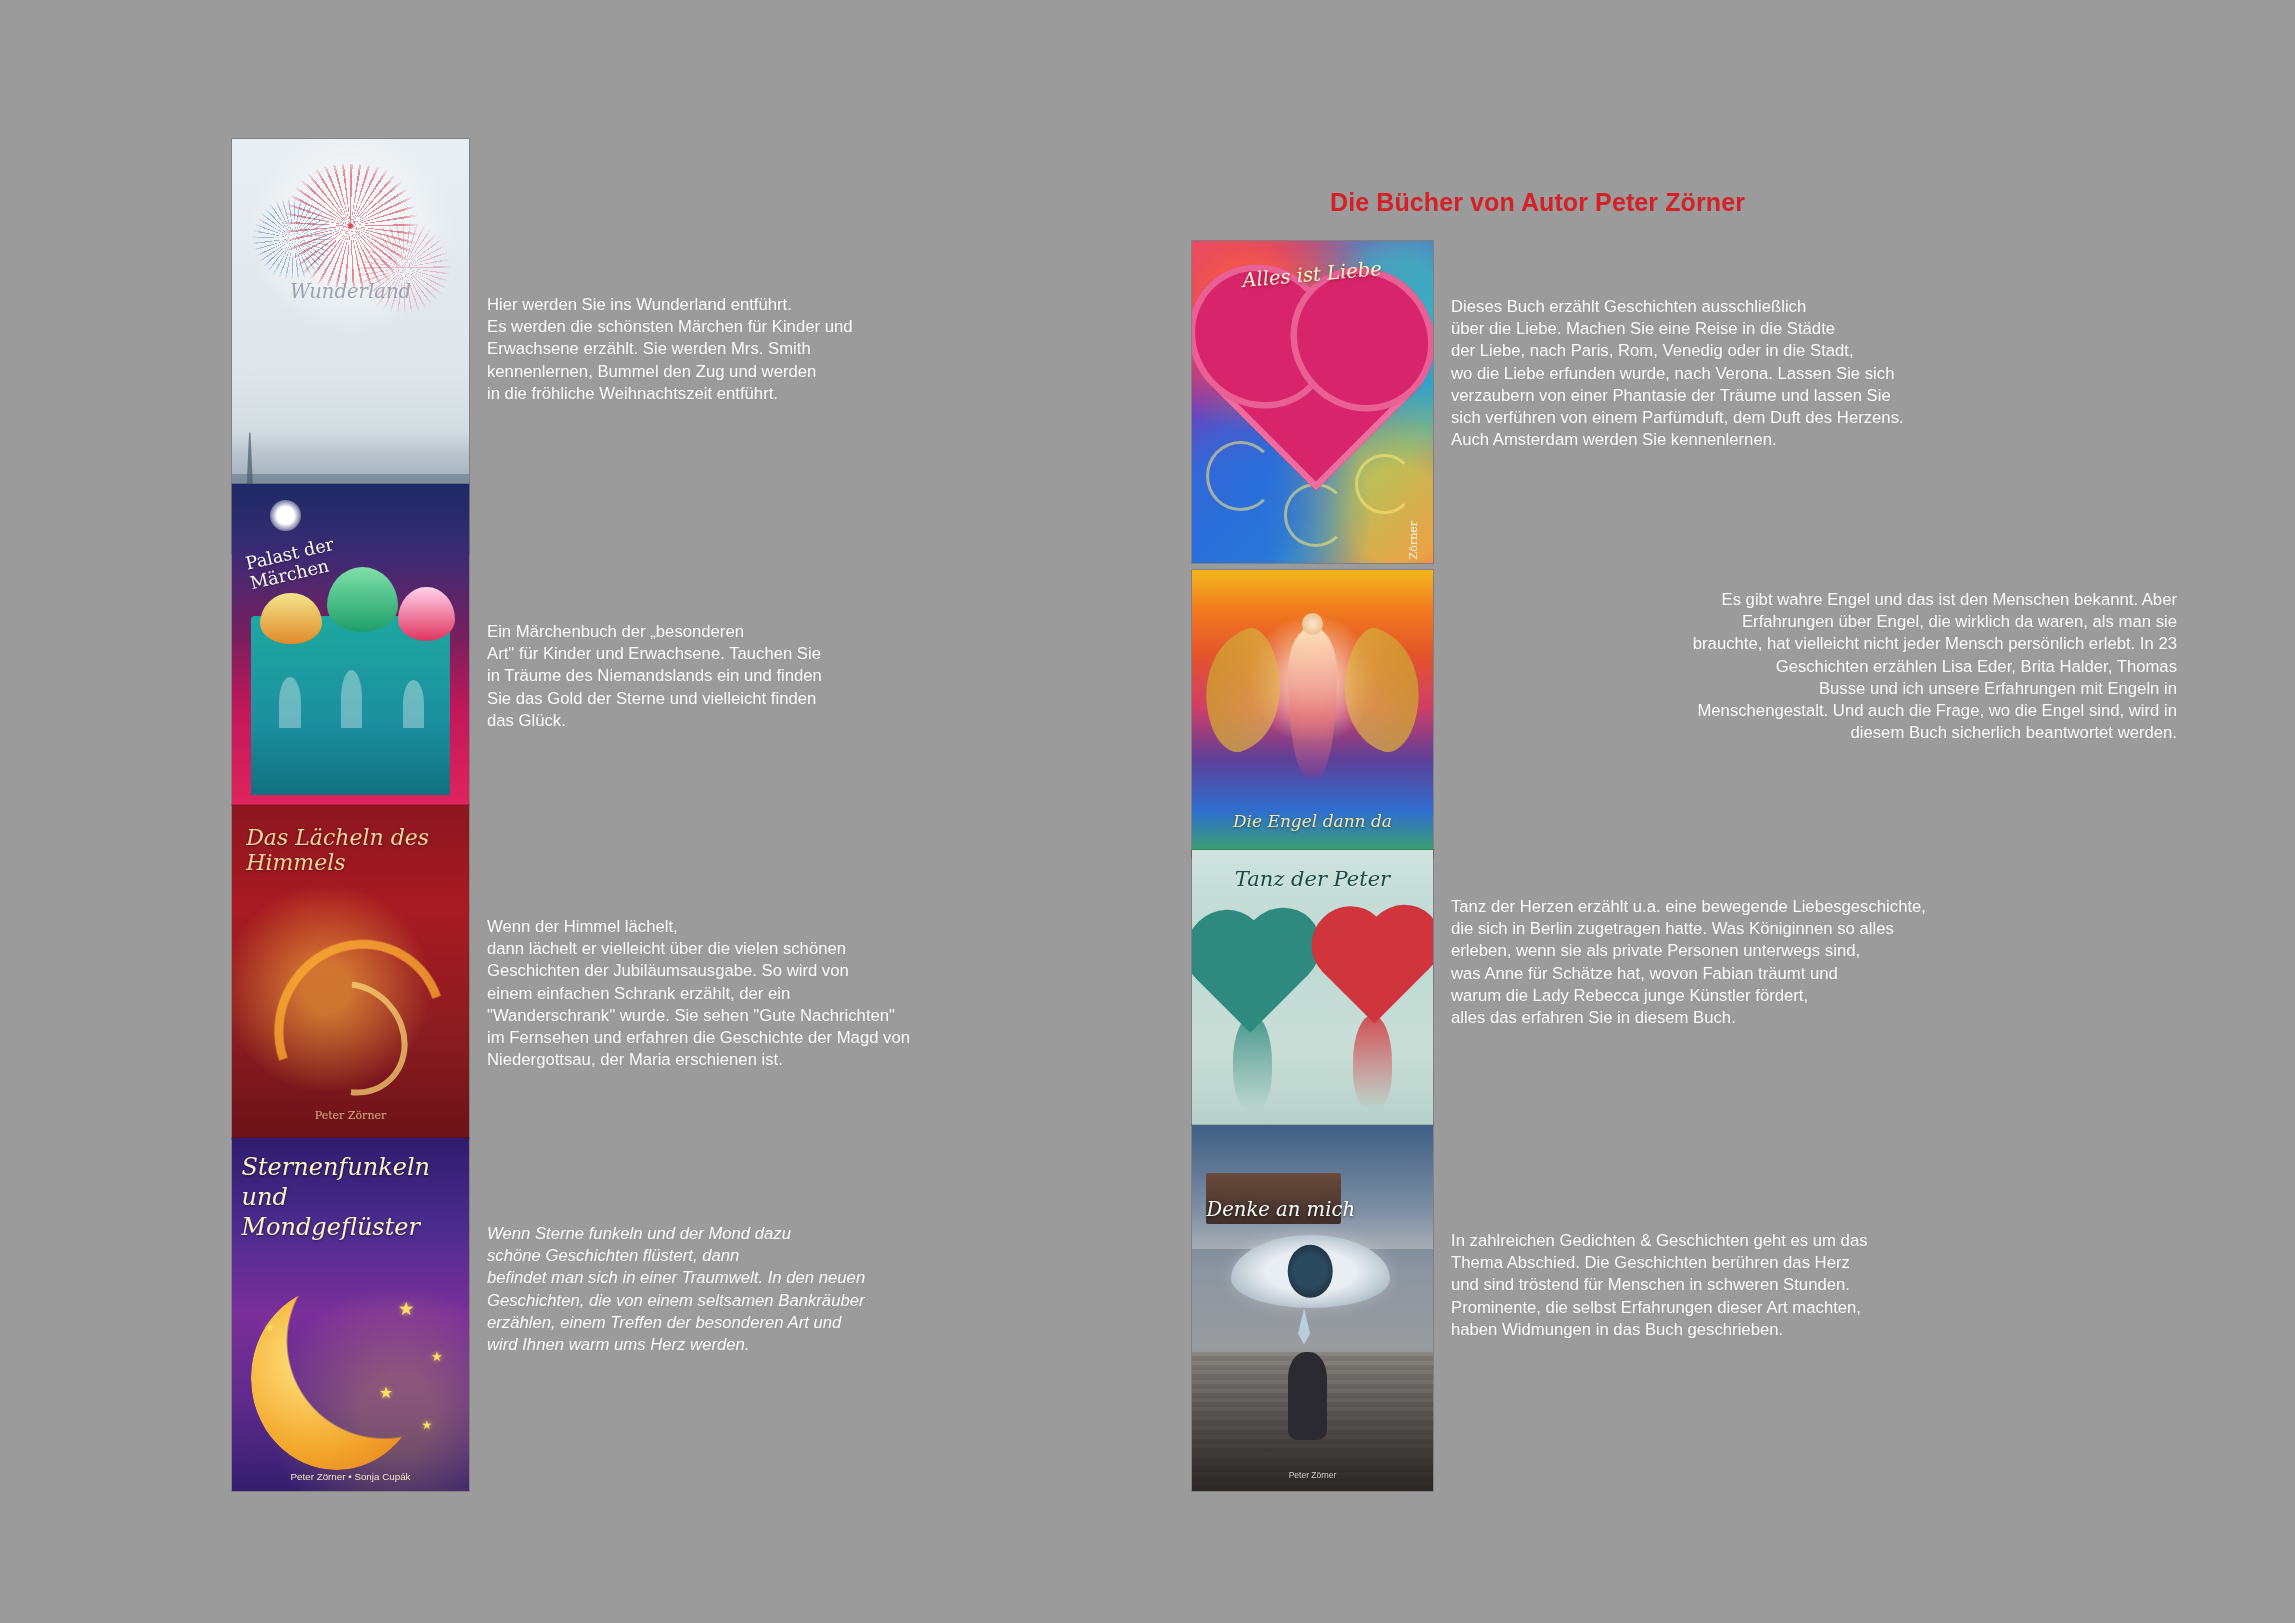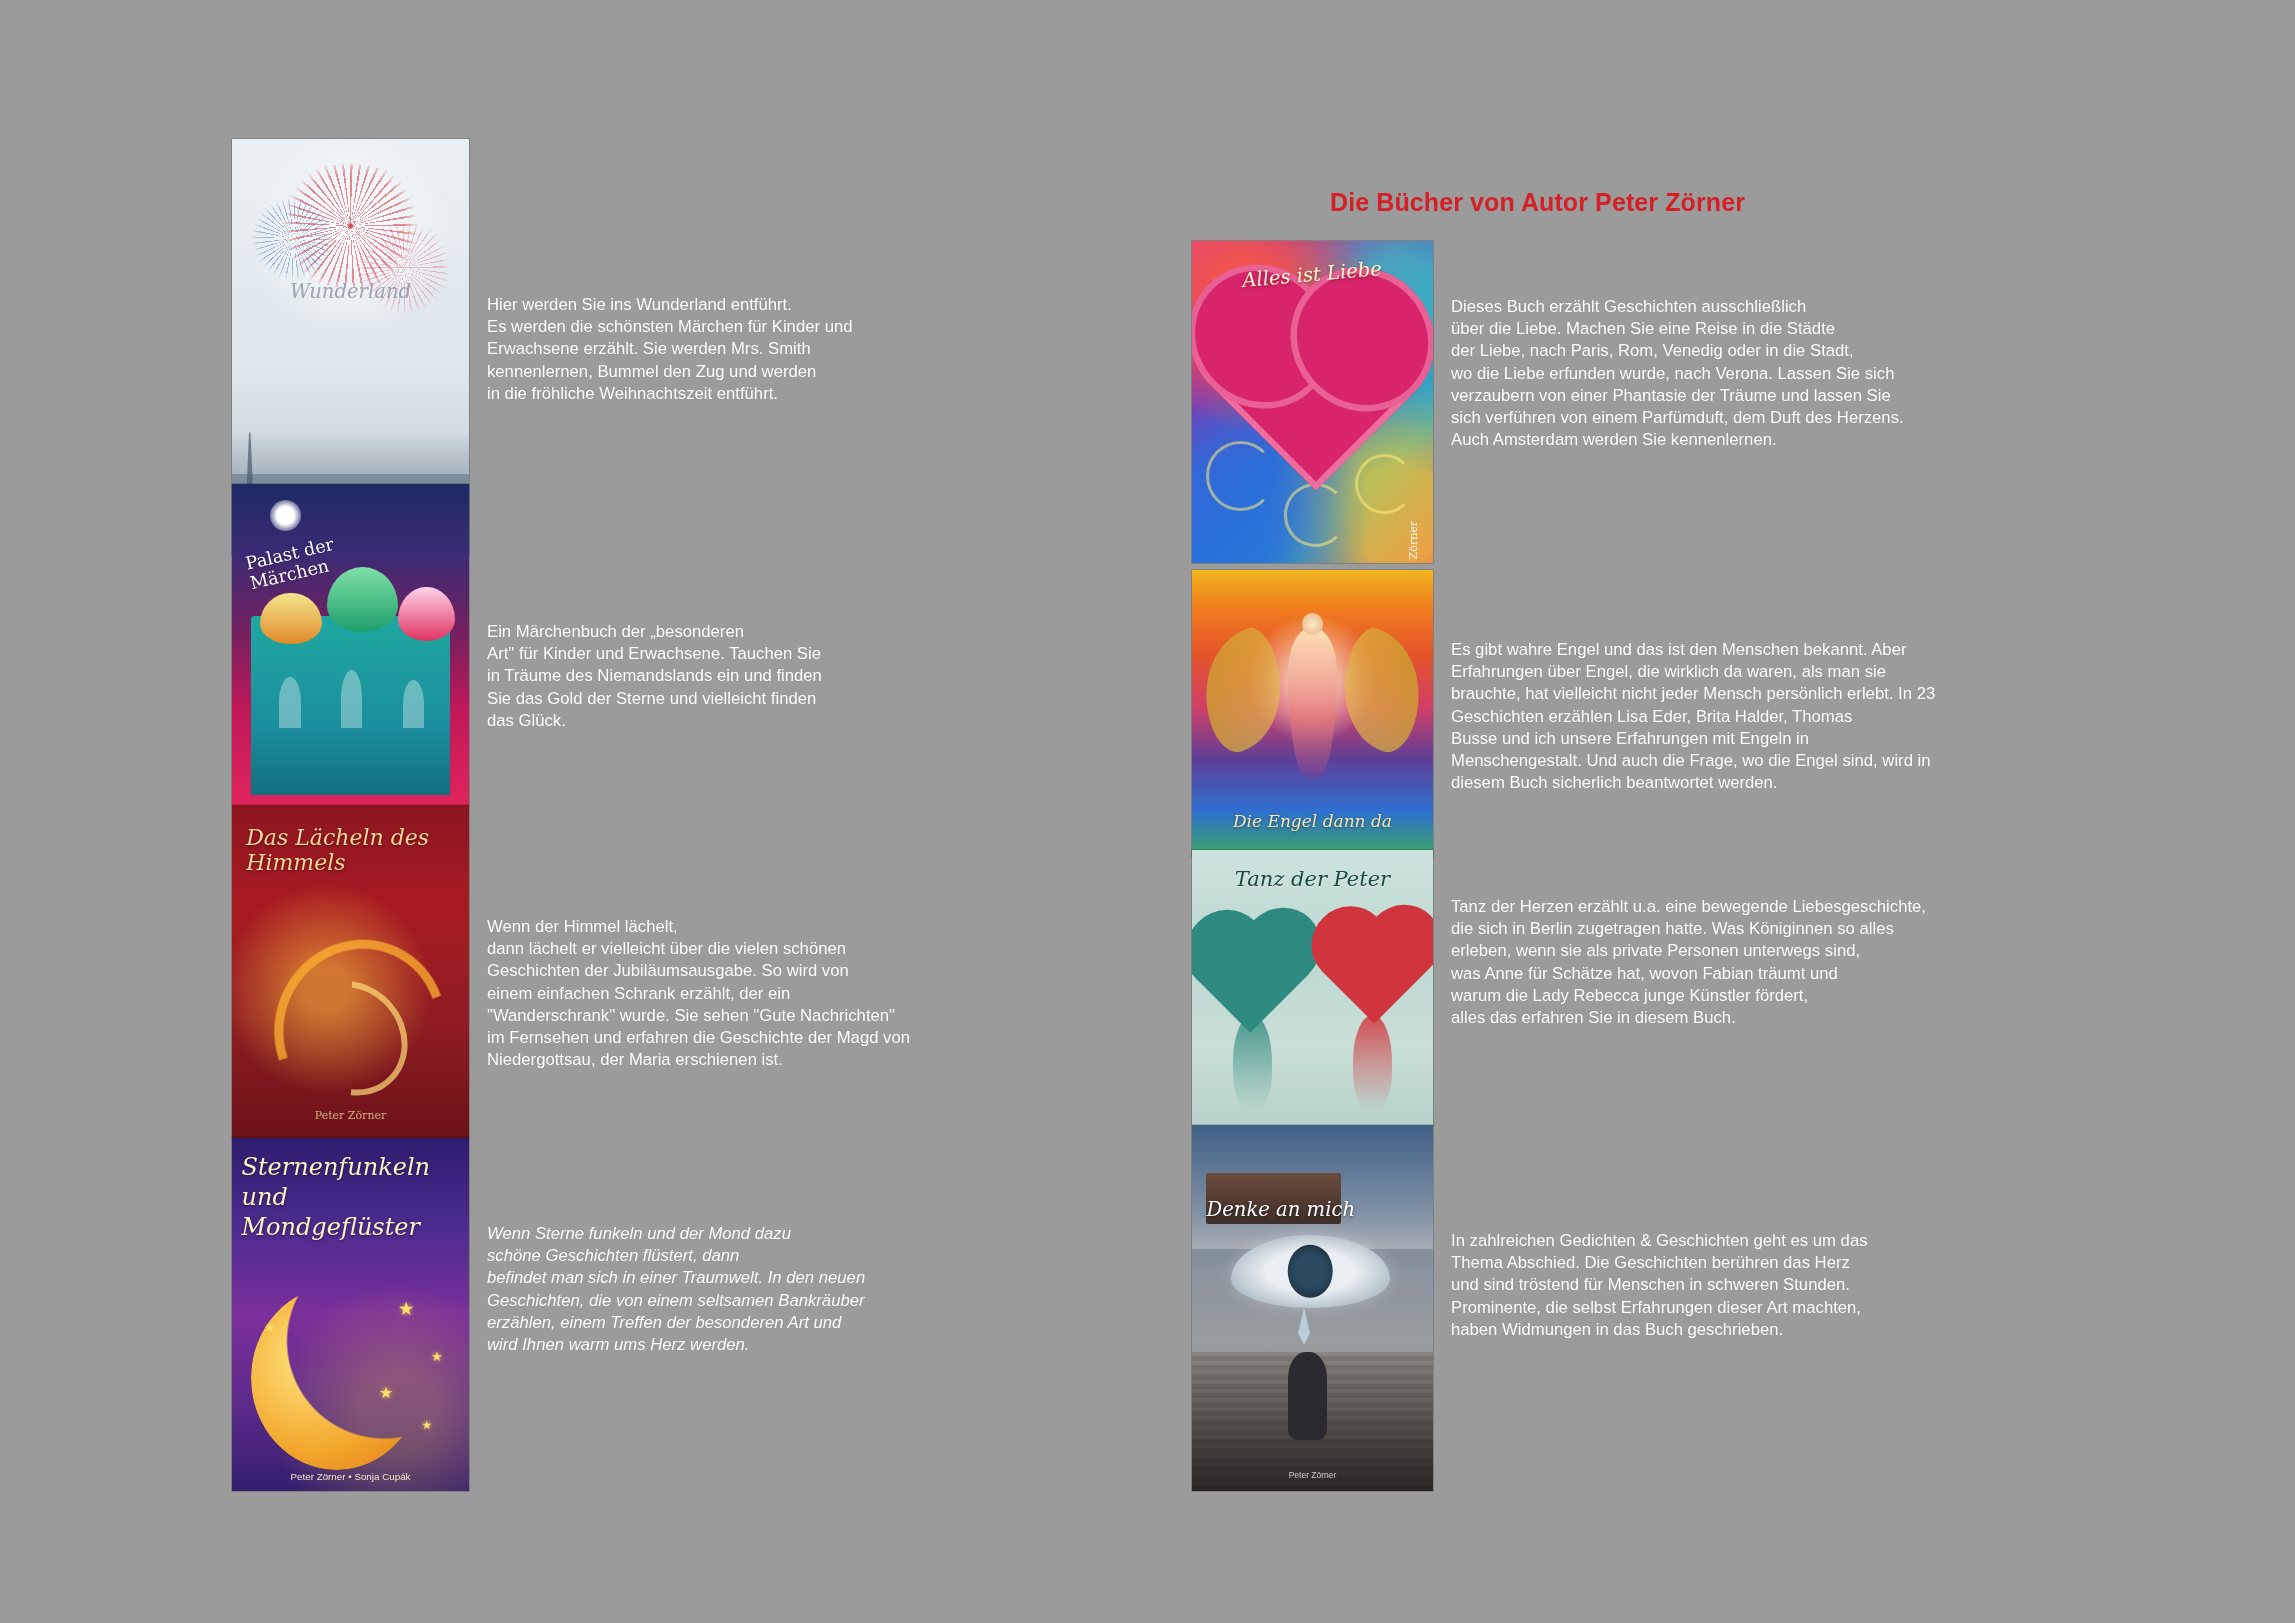--- a/index.html
+++ b/index.html
@@ -612,21 +612,21 @@
     <div class="book-entry" style="left:0;top:0;">
       <div class="cover" style="left:1192px; top:570px; width:241px; height:287px;">
         <div class="cover-inner art-engel">
           <div class="wing wl"></div>
           <div class="wing wr"></div>
           <div class="body"></div>
           <div class="head"></div>
           <div class="title">Die Engel dann da</div>
         </div>
       </div>
-      <div class="desc" style="left:1451px; top:639px; width:726px;">Es gibt wahre Engel und das ist den Menschen bekannt. Aber
+      <div class="desc" style="left:1451px; top:589px; width:726px;text-align:right;">Es gibt wahre Engel und das ist den Menschen bekannt. Aber
 Erfahrungen über Engel, die wirklich da waren, als man sie
 brauchte, hat vielleicht nicht jeder Mensch persönlich erlebt. In 23
 Geschichten erzählen Lisa Eder, Brita Halder, Thomas
 Busse und ich unsere Erfahrungen mit Engeln in
 Menschengestalt. Und auch die Frage, wo die Engel sind, wird in
 diesem Buch sicherlich beantwortet werden.</div>
     </div>
 
     <div class="book-entry" style="left:0;top:0;">
       <div class="cover" style="left:1192px; top:850px; width:241px; height:275px;">

